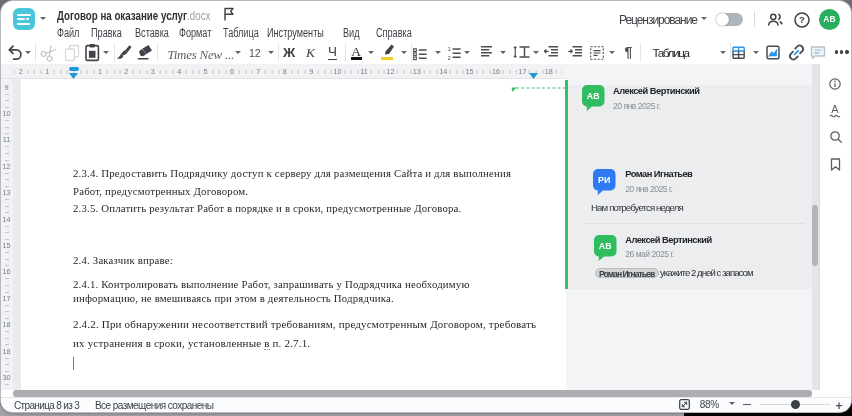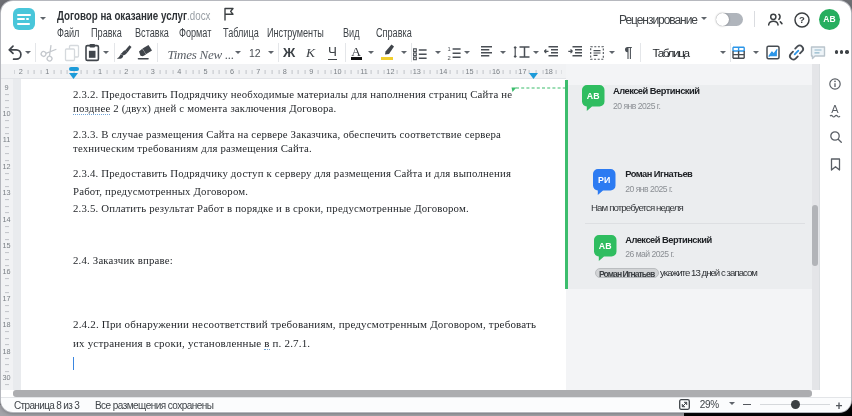--- a/index.html
+++ b/index.html
@@ -231,25 +231,24 @@
 <div class="abs" style="left:0px;top:166.3px;width:13px;height:9px;margin-top:-4.5px;text-align:center;font-size:7.3px;color:#7b8086;background:#f1f2f4;line-height:9px">12</div>
 <div class="abs" style="left:0px;top:192.7px;width:13px;height:9px;margin-top:-4.5px;text-align:center;font-size:7.3px;color:#7b8086;background:#f1f2f4;line-height:9px">13</div>
 <div class="abs" style="left:0px;top:219.1px;width:13px;height:9px;margin-top:-4.5px;text-align:center;font-size:7.3px;color:#7b8086;background:#f1f2f4;line-height:9px">14</div>
 <div class="abs" style="left:0px;top:245.5px;width:13px;height:9px;margin-top:-4.5px;text-align:center;font-size:7.3px;color:#7b8086;background:#f1f2f4;line-height:9px">15</div>
 <div class="abs" style="left:0px;top:271.9px;width:13px;height:9px;margin-top:-4.5px;text-align:center;font-size:7.3px;color:#7b8086;background:#f1f2f4;line-height:9px">16</div>
 <div class="abs" style="left:0px;top:298.3px;width:13px;height:9px;margin-top:-4.5px;text-align:center;font-size:7.3px;color:#7b8086;background:#f1f2f4;line-height:9px">17</div>
 <div class="abs" style="left:0px;top:324.7px;width:13px;height:9px;margin-top:-4.5px;text-align:center;font-size:7.3px;color:#7b8086;background:#f1f2f4;line-height:9px">18</div>
 <div class="abs" style="left:0px;top:351.1px;width:13px;height:9px;margin-top:-4.5px;text-align:center;font-size:7.3px;color:#7b8086;background:#f1f2f4;line-height:9px">18</div>
 <div class="abs" style="left:0px;top:377.5px;width:13px;height:9px;margin-top:-4.5px;text-align:center;font-size:7.3px;color:#7b8086;background:#f1f2f4;line-height:9px">30</div>
 <div class="abs" style="left:20.5px;top:79px;width:545px;height:311px;background:#fff"></div>
-<div class="abs" style="left:73px;top:86.6px;font-family:'Liberation Serif',serif;font-size:10.8px;letter-spacing:0.18px;line-height:14.65px;color:#26292d;white-space:nowrap">2.3.2. Предоставить Подрядчику необходимые материалы для наполнения страниц Сайта не<br><span class="spell">позднее</span> 2 (двух) дней с момента заключения Договора.</div>
-<div class="abs" style="left:73px;top:126.6px;font-family:'Liberation Serif',serif;font-size:10.8px;letter-spacing:0.18px;line-height:14.65px;color:#26292d;white-space:nowrap">2.3.3. В случае размещения Сайта на сервере Заказчика, обеспечить соответствие сервера<br>техническим требованиям для размещения Сайта.</div>
 <div class="abs" style="left:73px;top:163.6px;font-family:'Liberation Serif',serif;font-size:10.8px;letter-spacing:0.18px;line-height:18px;color:#26292d;white-space:nowrap">2.3.4. Предоставить Подрядчику доступ к серверу для размещения Сайта и для выполнения<br>Работ, предусмотренных Договором.</div>
-<div class="abs" style="left:73px;top:200.6px;font-family:'Liberation Serif',serif;font-size:10.8px;letter-spacing:0.18px;line-height:14.65px;color:#26292d;white-space:nowrap">2.3.5. Оплатить результат Работ в порядке и в сроки, предусмотренные Договором.</div>
+<div class="abs" style="left:73px;top:200.6px;font-family:'Liberation Serif',serif;font-size:10.8px;letter-spacing:0.18px;line-height:14.65px;color:#26292d;white-space:nowrap">2.3.5. Оплатить результат Работ в порядке и в сроки, предусмотренные Договора.</div>
 <div class="abs" style="left:73px;top:252.9px;font-family:'Liberation Serif',serif;font-size:10.8px;letter-spacing:0.18px;line-height:14.65px;color:#26292d;white-space:nowrap">2.4. Заказчик вправе:</div>
+<div class="abs" style="left:73px;top:276.6px;font-family:'Liberation Serif',serif;font-size:10.8px;letter-spacing:0.18px;line-height:14.65px;color:#26292d;white-space:nowrap">2.4.1. Контролировать выполнение Работ, запрашивать у Подрядчика необходимую<br>информацию, не вмешиваясь при этом в деятельность Подрядчика.</div>
 <div class="abs" style="left:73px;top:315.1px;font-family:'Liberation Serif',serif;font-size:11px;letter-spacing:0.18px;line-height:19px;color:#26292d;white-space:nowrap">2.4.2. При обнаружении несоответствий требованиям, предусмотренным Договором, требовать<br>их устранения в сроки, установленные <span class="spell">в</span> п. 2.7.1.</div>
 <div class="abs" style="left:72.5px;top:357px;width:1.3px;height:13px;background:#3a86e0"></div>
 <svg class="abs" style="left:511px;top:87px" width="56" height="6" viewBox="0 0 56 6">
         <path d="M0.5 0.5 H5.5 L1.5 5 Z" fill="#3cbd6d"></path>
         <path d="M5 1 H56" stroke="#3cbd6d" stroke-width="1.2" stroke-dasharray="3 2.2"></path>
       </svg>
 
 <div class="abs" style="left:566px;top:64px;width:246px;height:326px;background:#f3f4f6"></div>
 <div class="abs" style="left:567.5px;top:84.5px;width:244.5px;height:204px;background:#ebedef"></div>
 <div class="abs" style="left:565.4px;top:79.5px;width:2.2px;height:209.5px;background:#3cbd6d"></div>
@@ -267,21 +266,21 @@
 <div class="abs" style="left:625.2px;top:183.5px;font-size:8.6px;letter-spacing:-0.5px;color:#8b8f94;white-space:nowrap">20 янв 2025 г.</div>
 <div class="abs" style="left:591px;top:201.7px;font-size:9.7px;letter-spacing:-0.9px;color:#34373b;white-space:nowrap">Нам потребуется неделя</div>
 <div class="abs" style="left:585px;top:223.4px;width:220px;height:1px;background:#dddfe2"></div>
 <svg class="abs" style="left:593.5px;top:234.6px" width="23" height="27" viewBox="0 0 23 27">
         <path d="M5 0 H17.5 A5 5 0 0 1 22.5 5 V16.5 A5 5 0 0 1 17.5 21.5 H10 L4.8 26 V21.5 A4.9 4.9 0 0 1 0 16.6 V5 A5 5 0 0 1 5 0 Z" fill="#2fbd60"></path>
         <text x="11.2" y="13.8" font-size="8.8" font-weight="700" fill="#fff" text-anchor="middle" font-family="Liberation Sans">АВ</text>
       </svg>
 <div class="abs" style="left:625.2px;top:235px;font-size:9.3px;font-weight:700;letter-spacing:-0.5px;color:#202327;white-space:nowrap">Алексей Вертинский</div>
 <div class="abs" style="left:625.2px;top:249.4px;font-size:8.6px;letter-spacing:-0.5px;color:#8b8f94;white-space:nowrap">26 май 2025 г.</div>
 <div class="abs" style="left:594.5px;top:267.9px;height:10.6px;border-radius:5.3px;background:#d2d4d6;border:1px solid #babdc0;font-size:8.6px;font-weight:600;letter-spacing:-0.95px;color:#3c4044;line-height:10.4px;padding:0 3.5px;white-space:nowrap">Роман Игнатьев</div>
-<div class="abs" style="left:660px;top:267.2px;font-size:9.6px;font-weight:500;letter-spacing:-0.95px;color:#2c2f33;white-space:nowrap">укажите 13 дней с запасом</div>
+<div class="abs" style="left:660px;top:267.2px;font-size:9.6px;font-weight:500;letter-spacing:-0.95px;color:#2c2f33;white-space:nowrap">укажите 2 дней с запасом</div>
 <div class="abs" style="left:811.5px;top:64px;width:7.5px;height:326px;background:#e4e5e8"></div>
 <div class="abs" style="left:812.3px;top:205px;width:6px;height:61px;border-radius:3px;background:#b2b4b8"></div>
 <div class="abs" style="left:819px;top:64px;width:31px;height:326px;background:#fff;border-left:1px solid #dbdee1"></div>
 <svg class="abs" style="left:829px;top:77.5px" width="12" height="12" viewBox="0 0 12 12">
  <circle cx="6" cy="6" r="5.2" fill="none" stroke="#5a5f66" stroke-width="1.2"></circle>
  <path d="M6 5.2 V9" stroke="#5a5f66" stroke-width="1.3"></path>
         <circle cx="6" cy="3.4" r="0.8" fill="#5a5f66"></circle>
 </svg>
 <svg class="abs" style="left:829px;top:104px" width="12" height="14" viewBox="0 0 12 14">
  <text x="6" y="9" font-size="11" fill="#5a5f66" text-anchor="middle" font-family="Liberation Sans">А</text>
@@ -295,19 +294,19 @@
  <path d="M1.5 1 H9.5 V12 L5.5 8.7 1.5 12 Z" fill="none" stroke="#5a5f66" stroke-width="1.3" stroke-linejoin="round"></path>
 </svg>
 <div class="abs" style="left:13px;top:390px;width:799px;height:6.5px;border-radius:3px;background:#acadb0"></div>
 <div class="abs" style="left:0;top:397px;width:852px;height:14px;background:#fbfcfd;border-top:1px solid #e3e5e8"></div>
 <div class="abs" style="left:14px;top:400px;font-size:10px;letter-spacing:-0.65px;color:#3f4449;white-space:nowrap">Страница 8 из 3</div>
 <div class="abs" style="left:95px;top:400px;font-size:10px;letter-spacing:-0.55px;color:#3f4449;white-space:nowrap">Все размещения сохранены</div>
 <svg class="abs" style="left:679px;top:399px" width="11" height="11" viewBox="0 0 11 11">
  <rect x="0.7" y="0.7" width="9.6" height="9.6" rx="1.5" fill="none" stroke="#3f4449" stroke-width="1.3"></rect>
  <path d="M3.4 7.6 L7.6 3.4 M5 3.3 H7.7 V6 M6 7.7 H3.3 V5" fill="none" stroke="#3f4449" stroke-width="1"></path>
 </svg>
-<div class="abs" style="left:699.7px;top:399px;font-size:10px;letter-spacing:-0.3px;color:#3f4449">29%</div>
+<div class="abs" style="left:699.7px;top:399px;font-size:10px;letter-spacing:-0.3px;color:#3f4449">88%</div>
 <div class="car" style="left:728.5px;top:402px"></div>
 <div class="abs" style="left:743px;top:403.6px;width:8px;height:1.6px;background:#54585e"></div>
 <div class="abs" style="left:759.5px;top:403.6px;width:70px;height:1.4px;background:#d6d9dc"></div>
 <div class="abs" style="left:791px;top:399.8px;width:9px;height:9px;border-radius:50%;background:#3c4043"></div>
 <div class="abs" style="left:835.5px;top:398.5px;font-size:12px;color:#54585e;font-weight:600">+</div>
 </div>
 </div>
 </body></html>

